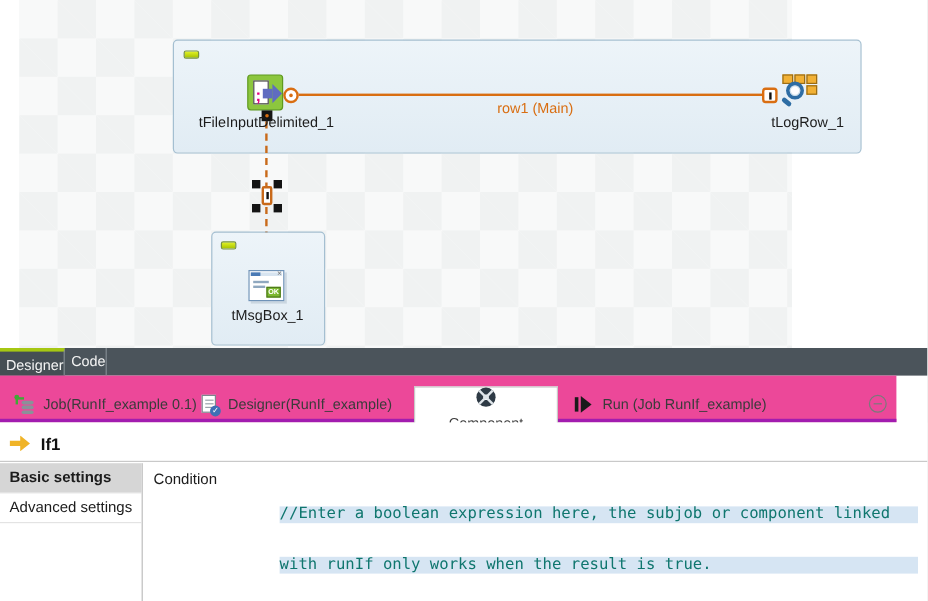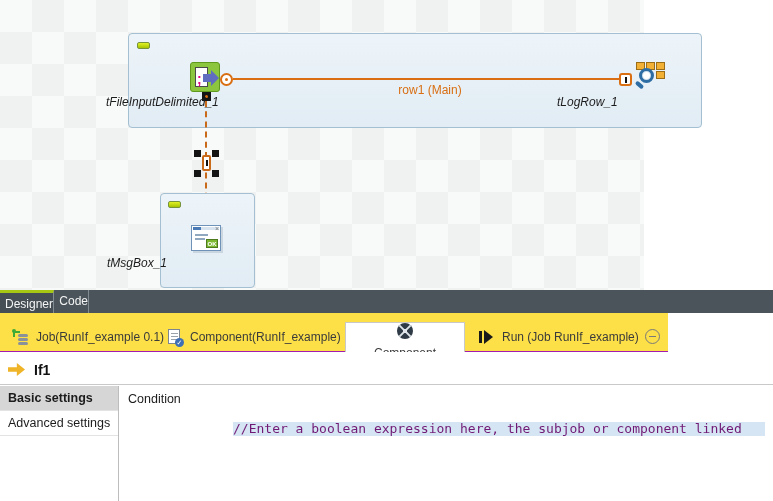--- a/index.html
+++ b/index.html
@@ -1,34 +1,34 @@
 <!DOCTYPE html>
 <html><head>
 <meta charset="utf-8">
 <style>
   * { margin:0; padding:0; box-sizing:border-box; }
   body { font-family:"Liberation Sans", sans-serif; background:#ddd; }
   .screen { position:relative; width:773px; height:501px; background:#fff; overflow:hidden; }
 
   
-  .canvas { position:absolute; left:0; top:0; width:644px; height:290px;
+  .canvas { position:absolute; left:16px; top:0; width:644px; height:290px;
     background-color:#f8f9f9;
     background-image:
       linear-gradient(45deg,#f0f2f2 25%,transparent 25%,transparent 75%,#f0f2f2 75%),
       linear-gradient(45deg,#f0f2f2 25%,transparent 25%,transparent 75%,#f0f2f2 75%);
     background-position:0 0,32px 32px; background-size:64px 64px; }
 
   .subjob { position:absolute; background:linear-gradient(180deg,#edf4f9,#e1ecf4);
     border:1px solid #a4bfd1; border-radius:4px; }
   .subjob1 { left:128px; top:33px; width:574px; height:95px; }
   .subjob2 { left:160px; top:193px; width:95px; height:95px; }
   .collapse { position:absolute; width:13px; height:7px; border:1px solid #76933c;
     border-radius:2px; background:linear-gradient(#e2f226,#a8c400); }
 
-  .comp-label { position:absolute; font-size:12px; color:#1c1c1c; white-space:nowrap;font-style:italic; }
+  .comp-label { position:absolute; font-size:12px; color:#1c1c1c; text-align:center; white-space:nowrap; }
 
   
   .ic-file { position:absolute; left:190px; top:62px; width:30px; height:30px;
     background:#8cc63e; border:1px solid #5f9a1f; border-radius:3px; }
   .ic-file .page { position:absolute; left:4px; top:4px; width:13px; height:20px;
     background:#fff; border:1px solid #4a4a4a; }
   .ic-file .semi { position:absolute; left:6px; top:8px; font-size:14px; font-weight:bold; color:#e6007e; }
   .ic-file .arr-bar { position:absolute; left:12px; top:11px; width:8px; height:8px; background:#5f6cc0; }
   .ic-file .arr-tip { position:absolute; left:20px; top:7px; width:0; height:0;
     border-left:8px solid #5f6cc0; border-top:8px solid transparent; border-bottom:8px solid transparent; }
@@ -79,22 +79,22 @@
   .sel .box::after { content:""; position:absolute; left:1.5px; top:3px; width:2px; height:6px; background:#111; }
 
   
   .persp { position:absolute; left:0; top:290px; width:773px; height:23px; background:#4b545b; }
   .persp .ptab { position:absolute; top:0; height:23px; color:#f4f4f4; font-size:12px;
     text-align:right; line-height:22px; border-right:1px solid #828b91; }
   .ptab-designer { left:0; width:54px; background:#454e54; border-top:3px solid #a6c713; line-height:19px; }
   .ptab-code { left:55px; width:34px; }
 
   
-  .viewbar { position:absolute; left:0; top:313px; width:668px; height:39px;
-    background:#fde047; border-bottom:1px solid #a21caf; }
+  .viewbar { position:absolute; left:0; top:313px; width:747px; height:39px;
+    background:#ec4899; border-bottom:3px solid #a21caf; }
   .vtab { position:absolute; top:9px; height:30px; display:flex; align-items:center; gap:7px;
     padding:0 8px; font-size:12px; color:#3b3b3b; white-space:nowrap; }
   .vtab-active { background:#fff; border:1px solid #c8c8c8; border-bottom:none; height:31px;flex-direction:column; }
   .vtab .close { color:#b9b9b9; font-size:13px; margin-left:10px; }
 
   
   .i16 { position:relative; width:17px; height:17px; flex:0 0 auto; }
   .i-job .elbow { position:absolute; left:1px; top:2px; width:7px; height:6px;
     border-left:2px solid #3faa35; border-top:2px solid #3faa35; }
   .i-job .dot { position:absolute; left:0; top:0; width:4px; height:4px; background:#3faa35; border-radius:50%; }
@@ -131,21 +131,21 @@
   .side .item { height:25px; line-height:25px; padding-left:8px; font-size:12.5px; color:#1c1c1c;
     border-bottom:1px solid #e3e3e3; }
   .side .sel-item { background:#d6d6d6; font-weight:bold; }
 
   .cond-label { position:absolute; left:128px; top:40px; font-size:12.5px; color:#1c1c1c; }
   .code { position:absolute; left:233px; top:42px; right:8px;
     font-family:"DejaVu Sans Mono", monospace; font-size:13px; line-height:14px;
     white-space:pre; color:#000; }
   .code .ln { height:14px; }
   .hl { background:#d6e5f3; }
-  .cm { color:#701a75; }
+  .cm { color:#0f766e; }
 </style>
 </head>
 <body>
 
 <div class="screen">
 
   <div class="canvas">
 
     <div class="subjob subjob1">
       <div class="collapse" style="left:8px; top:8px;"></div>
@@ -213,21 +213,21 @@
           <span class="elbow"></span>
           <span class="db"></span>
       </span>
       <span>Job(RunIf_example 0.1)</span>
     </div>
     <div class="vtab" style="left:158px;">
       <span class="i16 i-ctx">
         <span class="pg"></span>
         <span class="chk">✓</span>
       </span>
-      <span>Component(RunIf_example)</span>
+      <span>Designer(RunIf_example)</span>
     </div>
     <div class="vtab vtab-active" style="left:345px; width:120px;">
       <span class="i16 i-comp"></span>
       <span>Component</span>
       <span class="close">×</span>
     </div>
     <div class="vtab" style="left:470px;">
       <span class="i16 i-run">
         <span class="bar"></span>
           <span class="tri"></span>
@@ -245,20 +245,21 @@
 
     <div class="side">
       <div class="item sel-item">Basic settings</div>
       <div class="item">Advanced settings</div>
     </div>
 
     <div class="cond-label">Condition</div>
 
     <div class="code">
       <div class="ln hl cm">//Enter a boolean expression here, the subjob or component linked</div>
+      <div class="ln hl cm">with runIf only works when the result is true.</div>
       
       
       
       
       
     </div>
   </div>
 
 </div>
 

